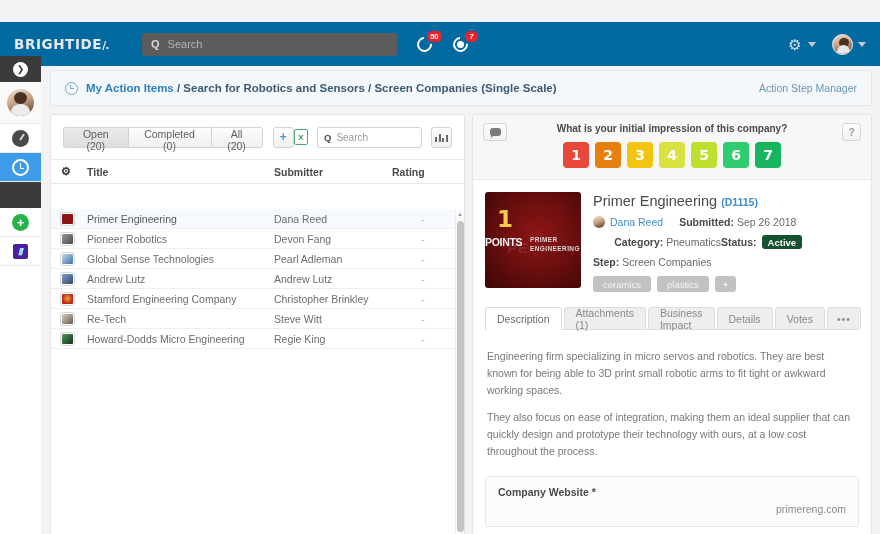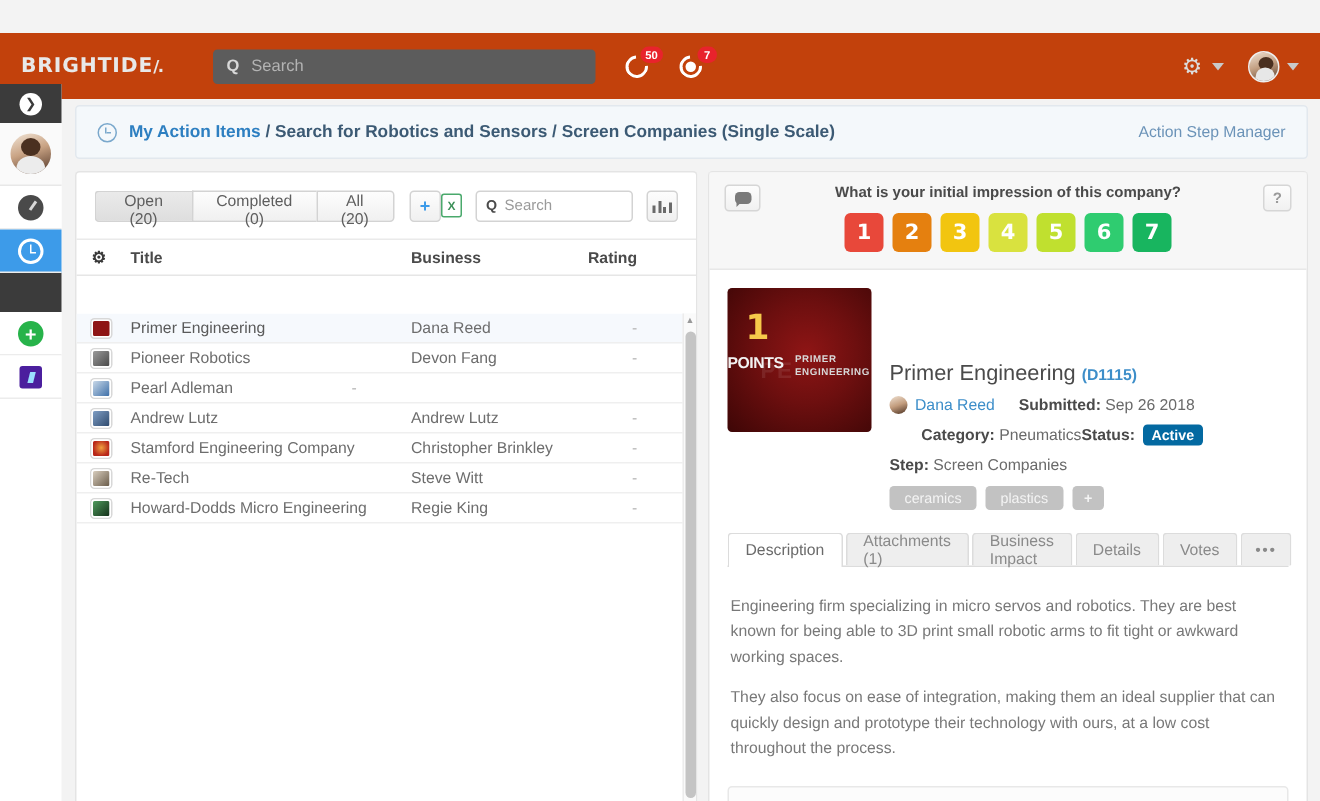--- a/index.html
+++ b/index.html
@@ -7,21 +7,21 @@
     width: 880px; height: 534px;
     font-family: "Liberation Sans", sans-serif;
     background: #ffffff;
     overflow: hidden;
   }
   .app { position: relative; width: 880px; height: 534px; background: #f3f3f3; }
 
   
   .topbar {
     position: absolute; top: 22px; left: 0; right: 0; height: 44px;
-    background: #c2410c; display: flex; align-items: center; padding: 0 14px; justify-content: flex-end;
+    background: #0369a1; display: flex; align-items: center; padding: 0 14px; justify-content: flex-end;
   }
   .logo {
     color: #e8e8e8; font-weight: bold; font-size: 13.5px; letter-spacing: 0.6px;
     font-family: "DejaVu Sans", sans-serif;
     width: 110px; flex: none;
   }
   .logo .tick { font-size: 11px; letter-spacing: -1px; }
   .hdr-search {
     background: #5c5c5c; border-radius: 3px; height: 23px; width: 255px;
     display: flex; align-items: center; padding: 0 9px; margin-left: 18px; flex: none;
@@ -240,34 +240,34 @@
   }
   .logo-tile .num { position:absolute; left:12px; top:16px; color:#f6c94a;
     font-size:23px; font-weight:bold; line-height:1; font-family:"DejaVu Sans", sans-serif; }
   .logo-tile .pts { position:absolute; left:0; top:44px; color:#f2f2f2;
     font-size:10.5px; font-weight:bold; letter-spacing:-0.3px; }
   .logo-tile .pename { position:absolute; left:45px; top:43px; color:#d8d8d8;
     font-size:6.5px; font-weight:bold; letter-spacing:0.4px; line-height:1.45; }
   .logo-tile .ghost { position:absolute; left:22px; top:47px; color:rgba(255,255,255,0.09);
     font-size:15px; font-weight:bold; letter-spacing:1px; }
 
-  .meta { flex:1; min-width:0; padding-top:1px;margin-top:48px; }
+  .meta { flex:1; min-width:0; padding-top:1px; }
   .co-name { font-size:14.5px; color:#4a4a4a; font-weight:normal; }
   .co-name .cid { color:#3d8ec9; font-size:10.5px; font-weight:bold; }
   .meta-row { display:flex; align-items:center; margin-top:7px; font-size:10.5px; color:#5a5a5a; }
   .sub-avatar {
     width:12px; height:12px; border-radius:50%; margin-right:5px; flex:none;
     background: linear-gradient(160deg,#f0e2d3 0%,#c29c7d 50%,#4a3020 100%);
   }
   .sub-name { color:#3d8ec9; margin-right:16px; }
   .mlabel { font-weight:bold; color:#4a4a4a; }
   .mval { color:#6a6a6a; }
   .m-col1 { width:128px;text-align:right; }
   .pill-active {
-    display:inline-block; background:#0369a1; color:#fff; font-size:9.5px; font-weight:bold;
+    display:inline-block; background:#14532d; color:#fff; font-size:9.5px; font-weight:bold;
     border-radius:3px; padding:1.5px 6px; margin-left:5px;
   }
   .tags { display:flex; gap:6px; margin-top:8px; }
   .tag {
     background:#c2c2c2; color:#f4f4f4; font-size:9.5px; border-radius:3px;
     padding:2.5px 10px; cursor:pointer;
   }
   .tag.plus { padding:2.5px 8px; font-weight:bold; }
 
   .tabs { display:flex; align-items:flex-end; margin:14px 12px 0;
@@ -374,21 +374,21 @@
             <i style="height:8px"></i>
             <i style="height:4px"></i>
             <i style="height:7px"></i>
         </div>
       </div>
     </div>
 
     <div class="thead">
       <div class="th-gear">⚙</div>
       <div class="th-title">Title</div>
-      <div class="th-sub">Business</div>
+      <div class="th-sub">Submitter</div>
       <div class="th-rating">Rating</div>
     </div>
 
     <div class="rows">
       <div class="row sel">
         <div class="thumb">
             <span style="background:#8e1515"></span>
           </div>
         <div class="rtitle">Primer Engineering</div>
         <div class="rsub">Dana Reed</div>
@@ -399,20 +399,21 @@
             <span style="background:linear-gradient(135deg,#9a9a9a,#4a4a4a)"></span>
           </div>
         <div class="rtitle">Pioneer Robotics</div>
         <div class="rsub">Devon Fang</div>
         <div class="rrate">-</div>
       </div>
       <div class="row">
         <div class="thumb">
             <span style="background:linear-gradient(135deg,#c8d8e8,#3d6fa8)"></span>
           </div>
+        <div class="rtitle">Global Sense Technologies</div>
         <div class="rsub">Pearl Adleman</div>
         <div class="rrate">-</div>
       </div>
       <div class="row">
         <div class="thumb">
             <span style="background:linear-gradient(135deg,#7f9ec4,#2f4a6e)"></span>
           </div>
         <div class="rtitle">Andrew Lutz</div>
         <div class="rsub">Andrew Lutz</div>
         <div class="rrate">-</div>

